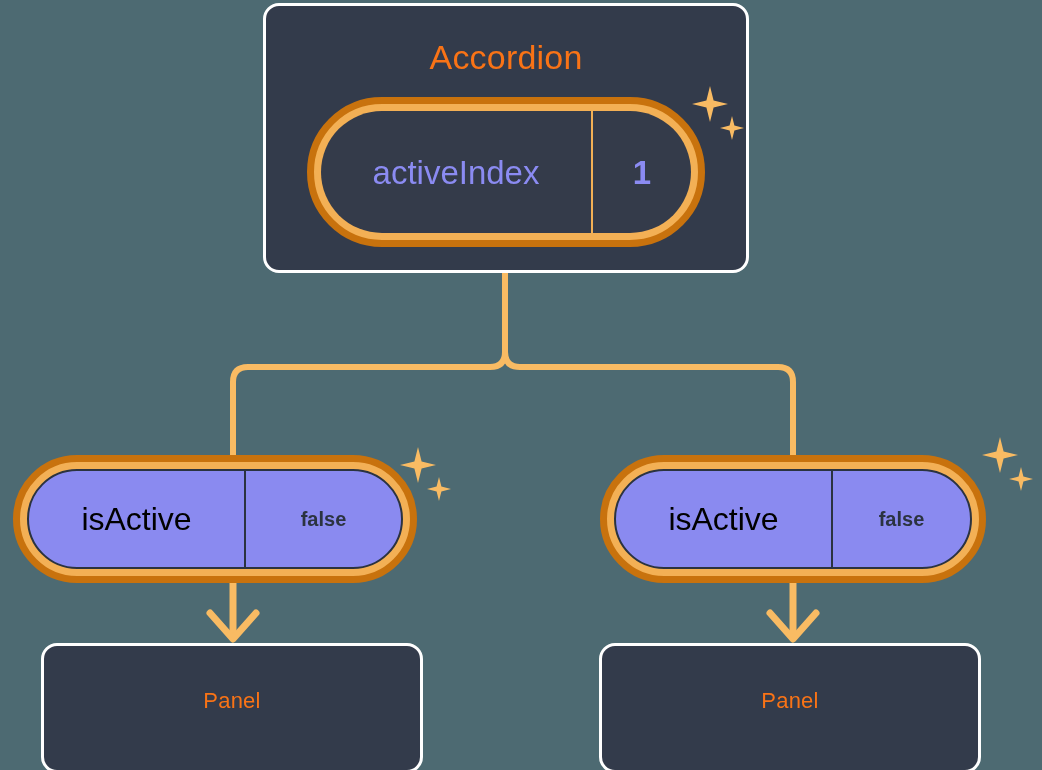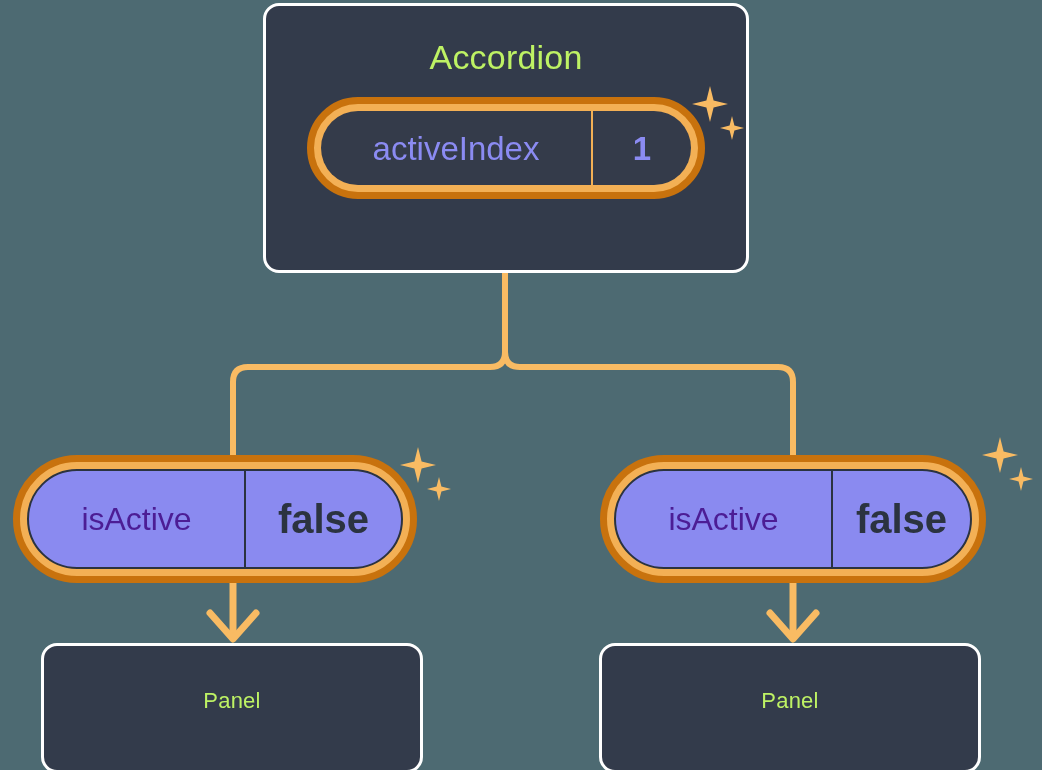--- a/index.html
+++ b/index.html
@@ -37,21 +37,21 @@
     position: absolute;
     box-sizing: border-box;
     background: #333b4b;
     border: 3px solid #ffffff;
     border-radius: 16px;
     z-index: 2;
     display: flex;
     justify-content: center;
   }
   .component-title {
-    color: #bef264;
+    color: #f97316;
     font-size: 34px;
     font-weight: 400;
     letter-spacing: 0.2px;
     line-height: 1;
     white-space: nowrap;
   }
 
   #accordion-box {
     left: 263px;
     top: 3px;
@@ -98,21 +98,21 @@
     justify-content: center;
     white-space: nowrap;
     line-height: 1;
   }
 
   
   #pill-active-index {
     left: 307px;
     top: 97px;
     width: 398px;
-    height: 102px;
+    height: 150px;
   }
   #pill-active-index .pill-inner {
     background: #343b4a;
   }
   #pill-active-index .pill-key {
     flex: 0 0 270px;
     color: #8b8bf2;
     font-size: 33px;
     font-weight: 400;
     border-right: 2px solid #f3b055;
@@ -127,28 +127,28 @@
   
   .state-pill-purple {
     top: 455px;
     height: 128px;
   }
   .state-pill-purple .pill-inner {
     background: #8a8af0;
     border: 2px solid #2b3340;
   }
   .state-pill-purple .pill-key {
-    color: #4c1d95;
+    color: #000000;
     font-size: 32px;
     font-weight: 400;
     border-right: 2px solid #2b3340;
   }
   .state-pill-purple .pill-val {
     color: #2b3340;
-    font-size: 40px;
+    font-size: 20px;
     font-weight: 700;
     flex: 1 1 auto;
   }
 
   #pill-is-active-false {
     left: 13px;
     width: 404px;
   }
   #pill-is-active-false .pill-key { flex: 0 0 215px; }
 

